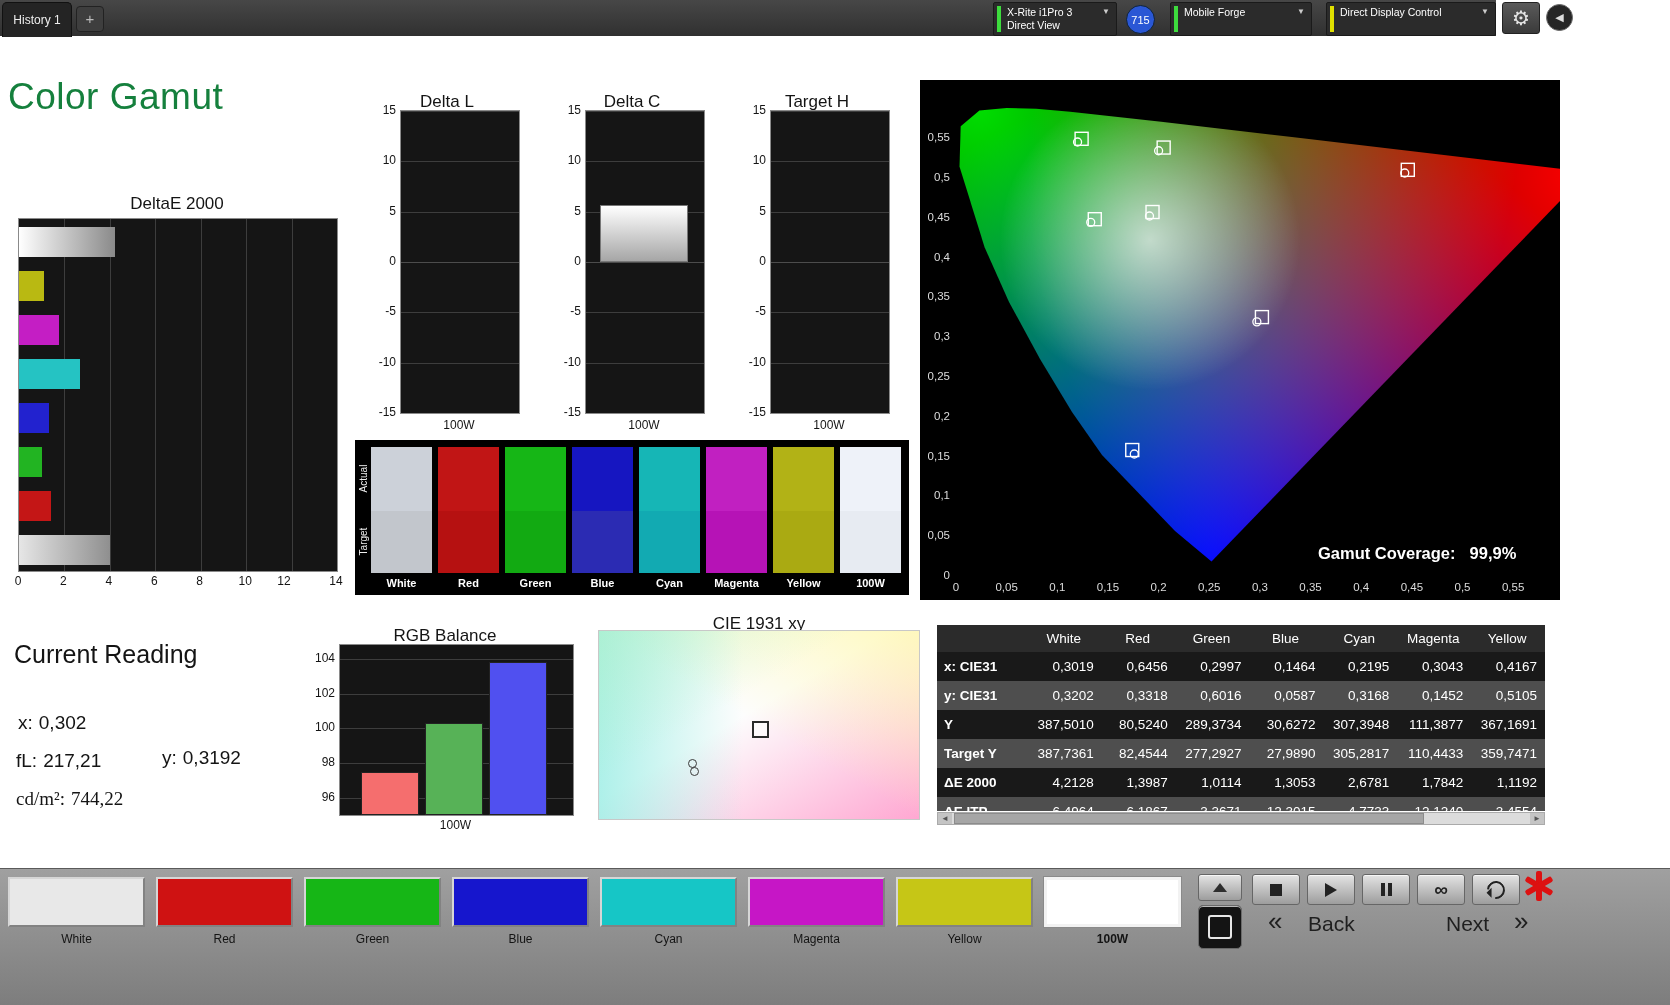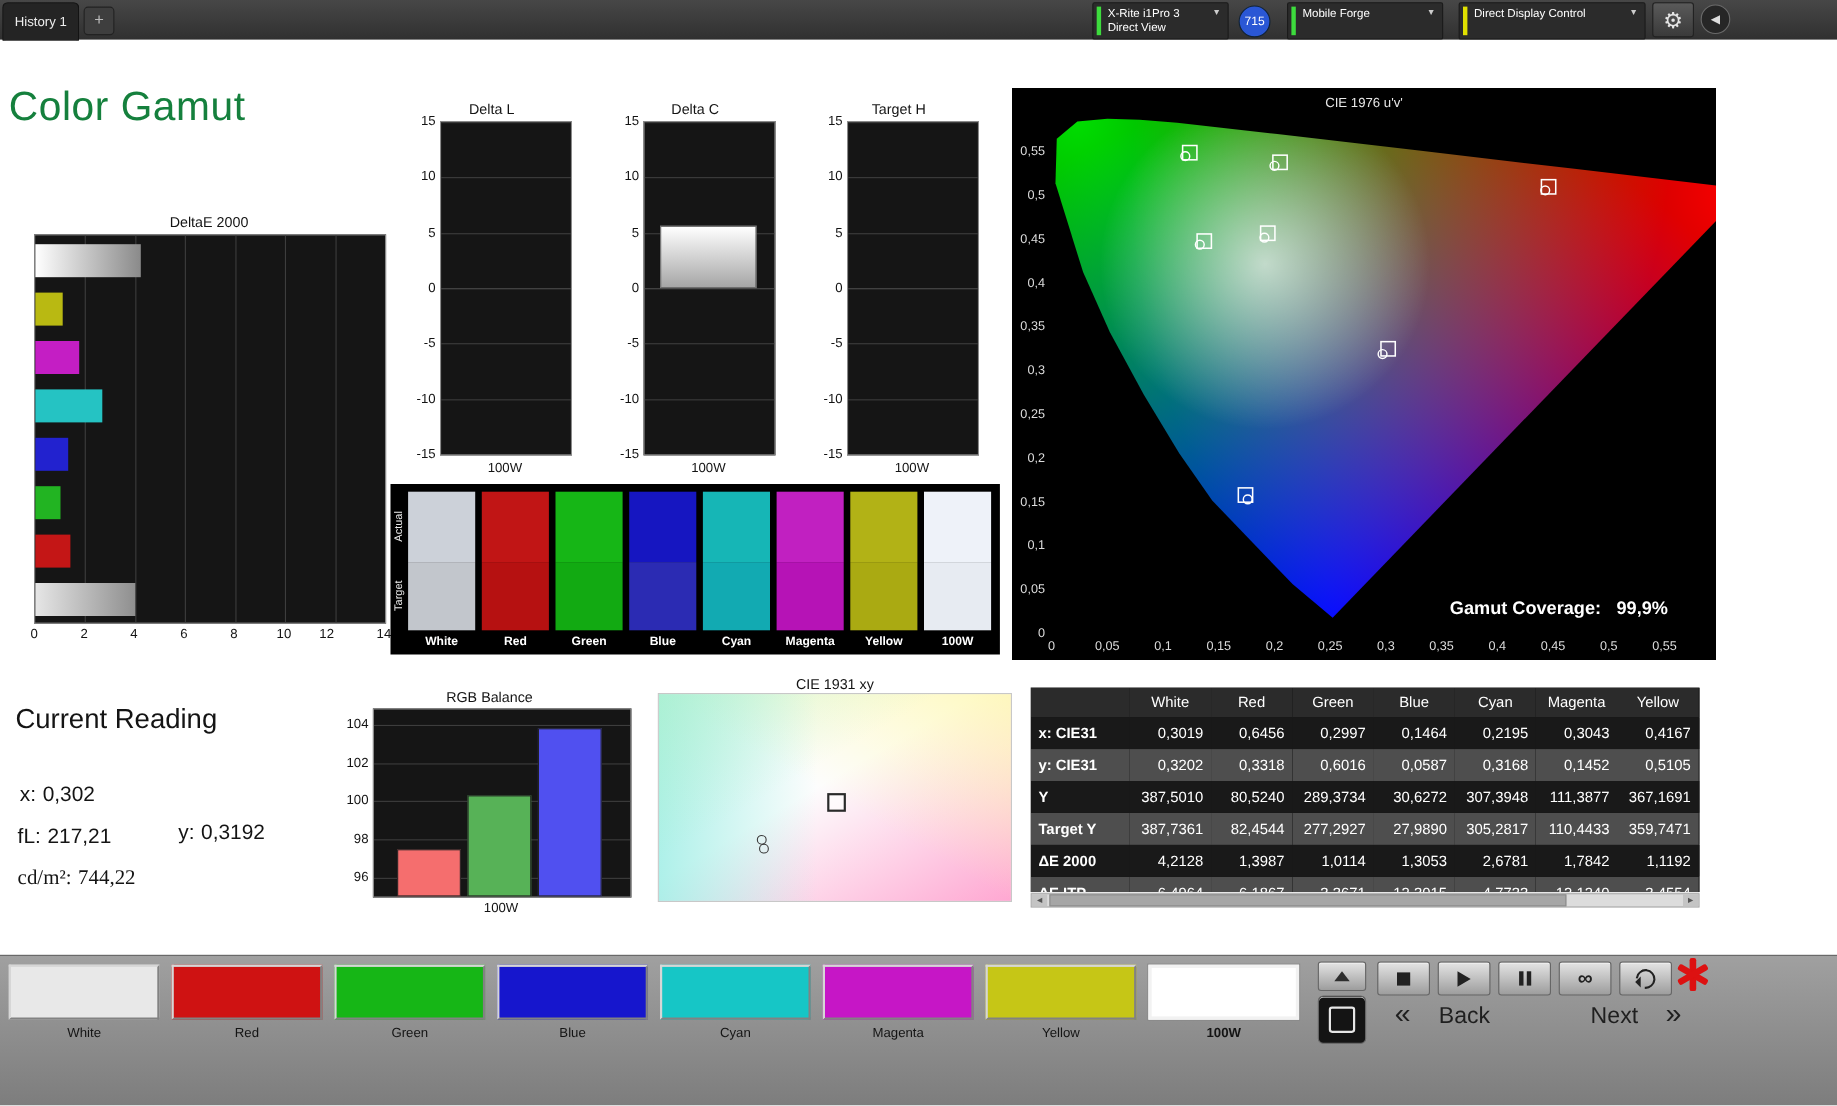--- a/index.html
+++ b/index.html
@@ -1,20 +1,20 @@
 <!DOCTYPE html>
 <html><head>
 <meta charset="utf-8">
 <style>
   html,body{margin:0;padding:0;}
   body{width:1670px;height:1005px;position:relative;background:#ffffff;
        font-family:"Liberation Sans",sans-serif;overflow:hidden;-webkit-font-smoothing:antialiased;}
 
   
-  .topbar{position:absolute;left:0;top:0;width:1670px;height:36px;
+  .topbar{position:absolute;left:0;top:0;width:1496px;height:36px;
           background:linear-gradient(#474747,#303030);z-index:50;}
   .tab-history{position:absolute;left:2px;top:2px;width:68px;height:34px;background:#242424;
           color:#eee;font-size:12px;display:flex;align-items:center;justify-content:center;
           border-radius:5px 5px 0 0;border:1px solid #111;border-bottom:none;cursor:default;}
   .tab-add{position:absolute;left:76px;top:6px;width:26px;height:24px;background:#3e3e3e;
           color:#bbb;text-align:center;line-height:24px;border-radius:4px;font-size:15px;border:1px solid #222;}
   .dd{position:absolute;top:2px;height:32px;background:#2b2b2b;color:#fff;font-size:10.5px;
       display:flex;align-items:flex-start;border-radius:2px;border:1px solid #1a1a1a;}
   .dd .statbar{width:4px;height:26px;margin:3px 6px 0 3px;flex:none;}
   .dd .ddtext{padding-top:3px;line-height:13px;flex:1;}
@@ -24,30 +24,30 @@
   #dd-display{left:1326px;width:168px;}
   .badge-715{position:absolute;left:1126px;top:5px;width:27px;height:27px;border-radius:50%;
       background:#2a57d5;color:#fff;font-size:11px;display:flex;align-items:center;justify-content:center;
       border:1px solid #123;}
   .gear-btn{position:absolute;left:1502px;top:2px;width:38px;height:32px;background:linear-gradient(#5a5a5a,#3a3a3a);
       border:1px solid #222;border-radius:3px;color:#e5e5e5;font-size:20px;display:flex;align-items:center;justify-content:center;}
   .collapse-btn{position:absolute;left:1546px;top:4px;width:27px;height:27px;border-radius:50%;
       background:#262626;border:1px solid #6a6a6a;color:#ddd;font-size:11px;display:flex;align-items:center;justify-content:center;}
 
   
-  .ctitle{font-size:13px;color:#141414;text-align:center;}
+  .ctitle{font-size:17px;color:#141414;text-align:center;}
   .plot{background:#151515;border:1px solid #8a8a8a;position:relative;overflow:hidden;}
   .vline{position:absolute;top:0;bottom:0;width:1px;background:#3d3d3d;}
   .hline{position:absolute;left:0;right:0;height:1px;background:#3d3d3d;}
 
   
   .page-title{position:absolute;left:8px;top:76px;font-size:37px;font-weight:400;color:#15803d;letter-spacing:0.5px;}
 
   
-  #deltae{position:absolute;left:18px;top:194px;width:318px;margin-left:13px;}
+  #deltae{position:absolute;left:18px;top:194px;width:318px;}
   #de-plot{width:318px;height:352px;margin-top:4px;}
   .de-bar{position:absolute;left:0;height:30px;}
   #de-xticks{position:relative;height:18px;margin-top:2px;}
   .de-xtick{position:absolute;width:24px;text-align:center;font-size:12px;color:#141414;}
 
   
   .dchart{position:absolute;top:92px;width:150px;height:350px;}
   #dchart-0{left:372px;} #dchart-1{left:557px;} #dchart-2{left:742px;}
   .dc-title{position:absolute;top:0;left:0;width:100%;}
   .dc-plot{position:absolute;left:28px;top:18px;width:118px;height:302px;}
@@ -322,21 +322,20 @@
       </div>
       <div class="sw-col">
         <div class="sw-actual" style="background: rgb(238, 242, 249);"></div>
         <div class="sw-target" style="background: rgb(231, 235, 242);"></div>
         <div class="sw-label">100W</div>
       </div>
     </div>
 </div>
 
 <div id="cie76">
-  <div class="cie-title">CIE 1976 u'v'</div>
   <svg width="640" height="520" viewBox="0 0 640 520">
     <defs>
       <clipPath id="horseshoe">
         <path d="M291.5,481.5 L255,451 L182,375 L152,332 L120,279 L89,222 L64.6,167.3 L39.5,86.6 L40.7,46.2 L59.4,30.4 L86.7,27.9 L116.2,28.8 L150.2,31.7 L241.2,41.8 L371.9,57.1 L511.3,73.5 L668,92 Z"></path>
       </clipPath>
       <radialGradient id="gR" gradientUnits="userSpaceOnUse" cx="668" cy="92" r="560">
         <stop offset="0" stop-color="#ff0000" stop-opacity="1"></stop>
         <stop offset="1" stop-color="#ff0000" stop-opacity="0"></stop>
       </radialGradient>
       <radialGradient id="gG" gradientUnits="userSpaceOnUse" cx="60" cy="30" r="540">

